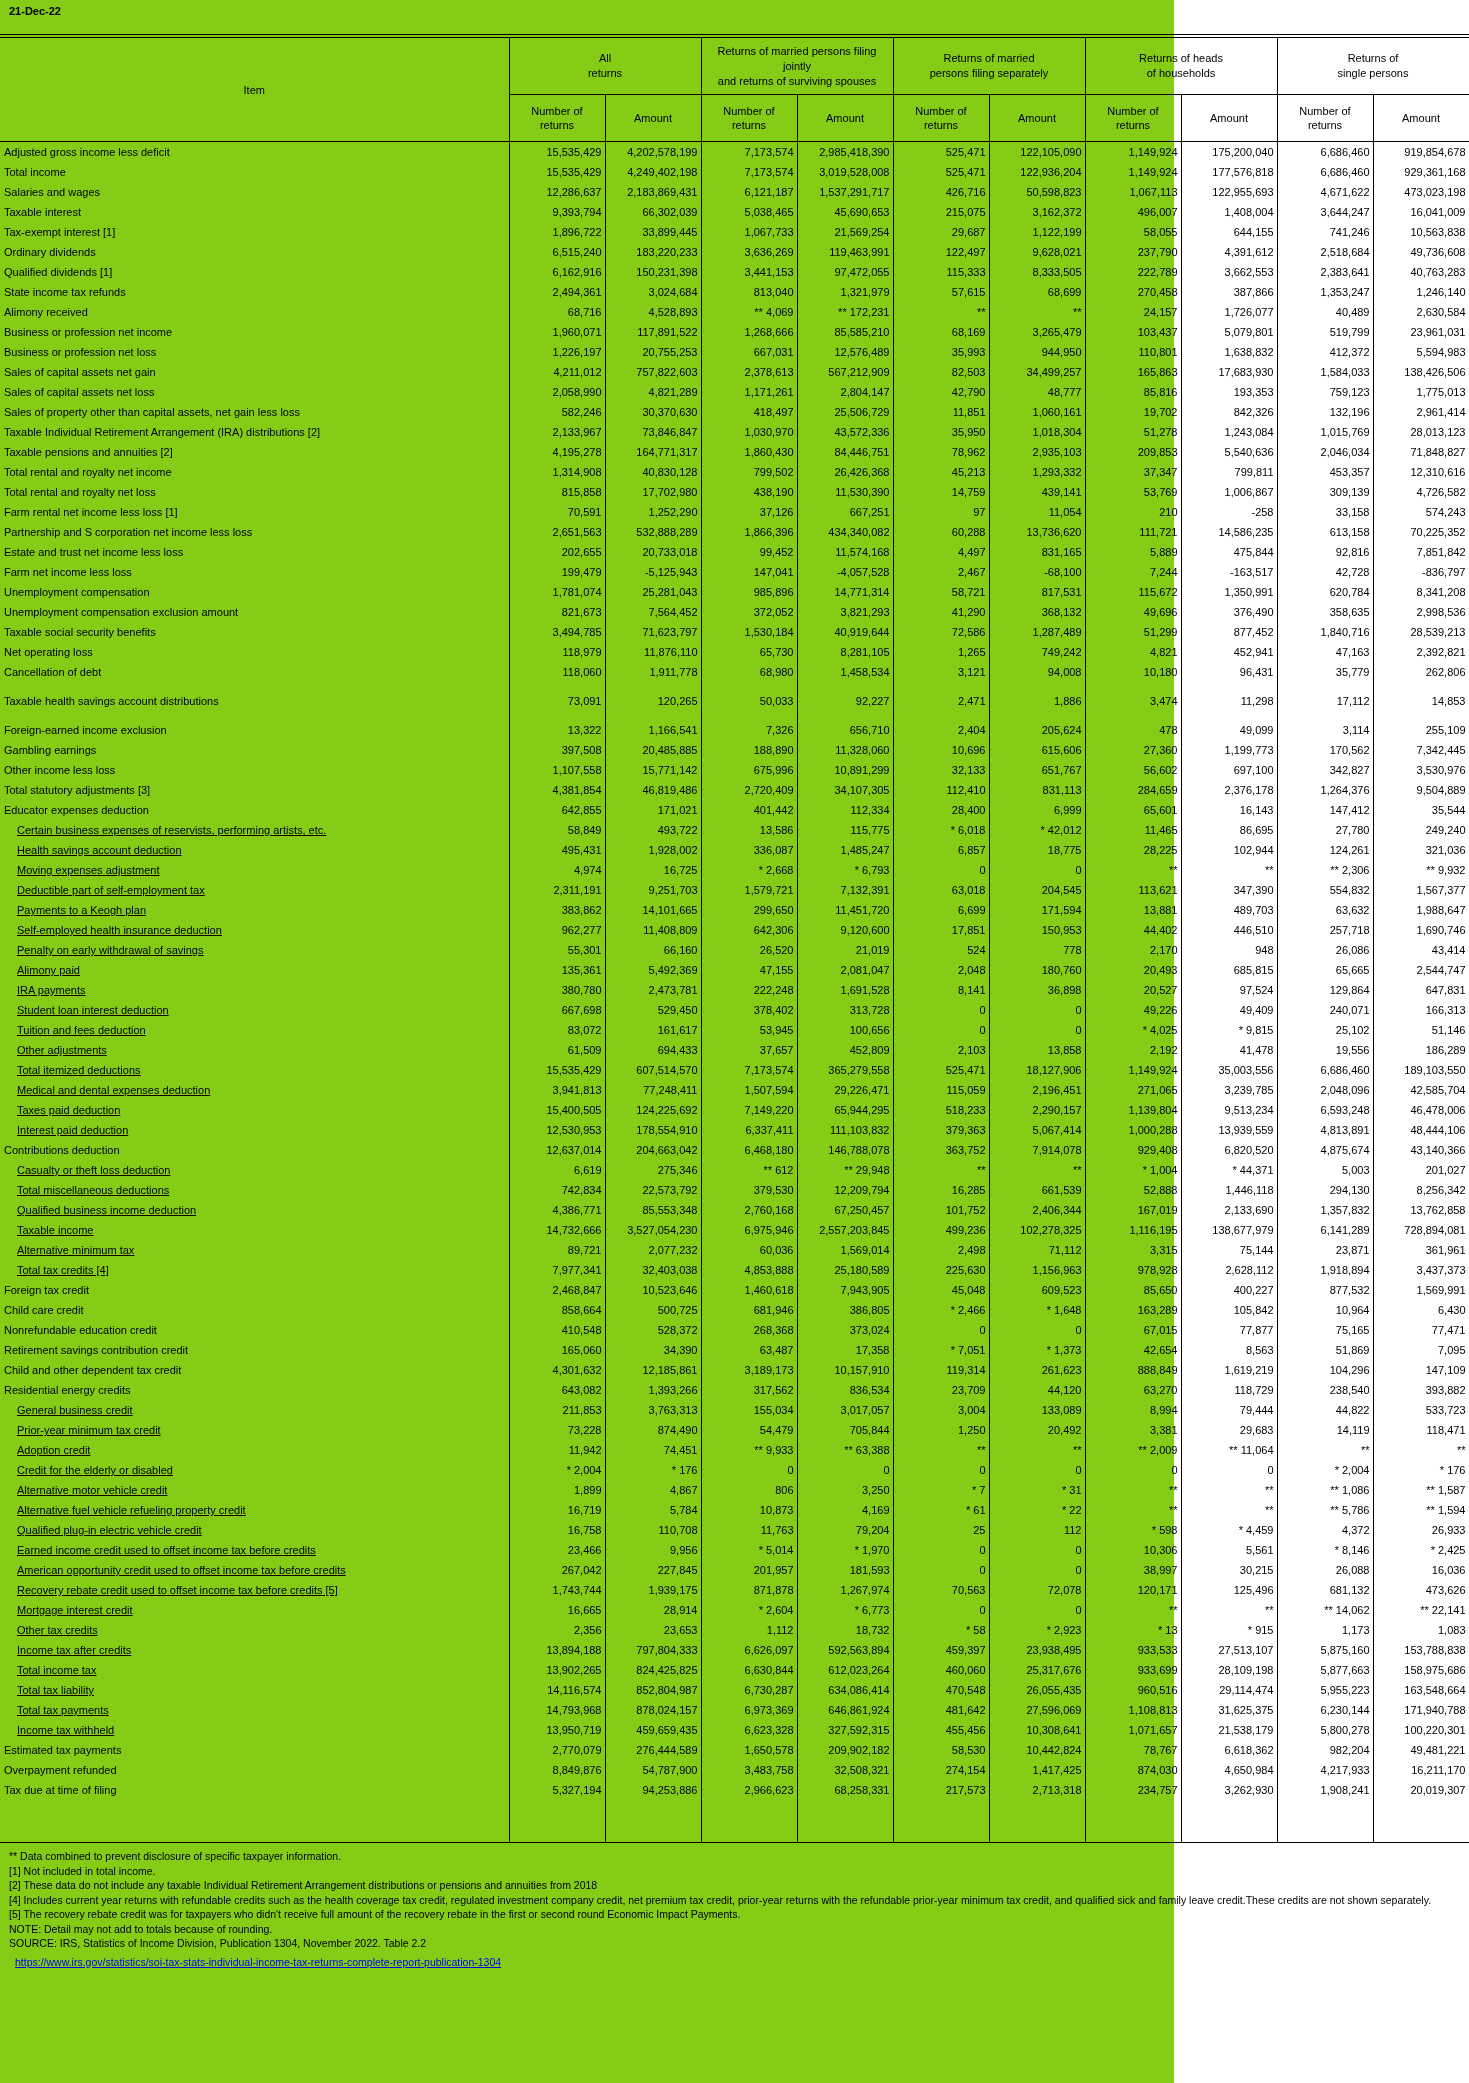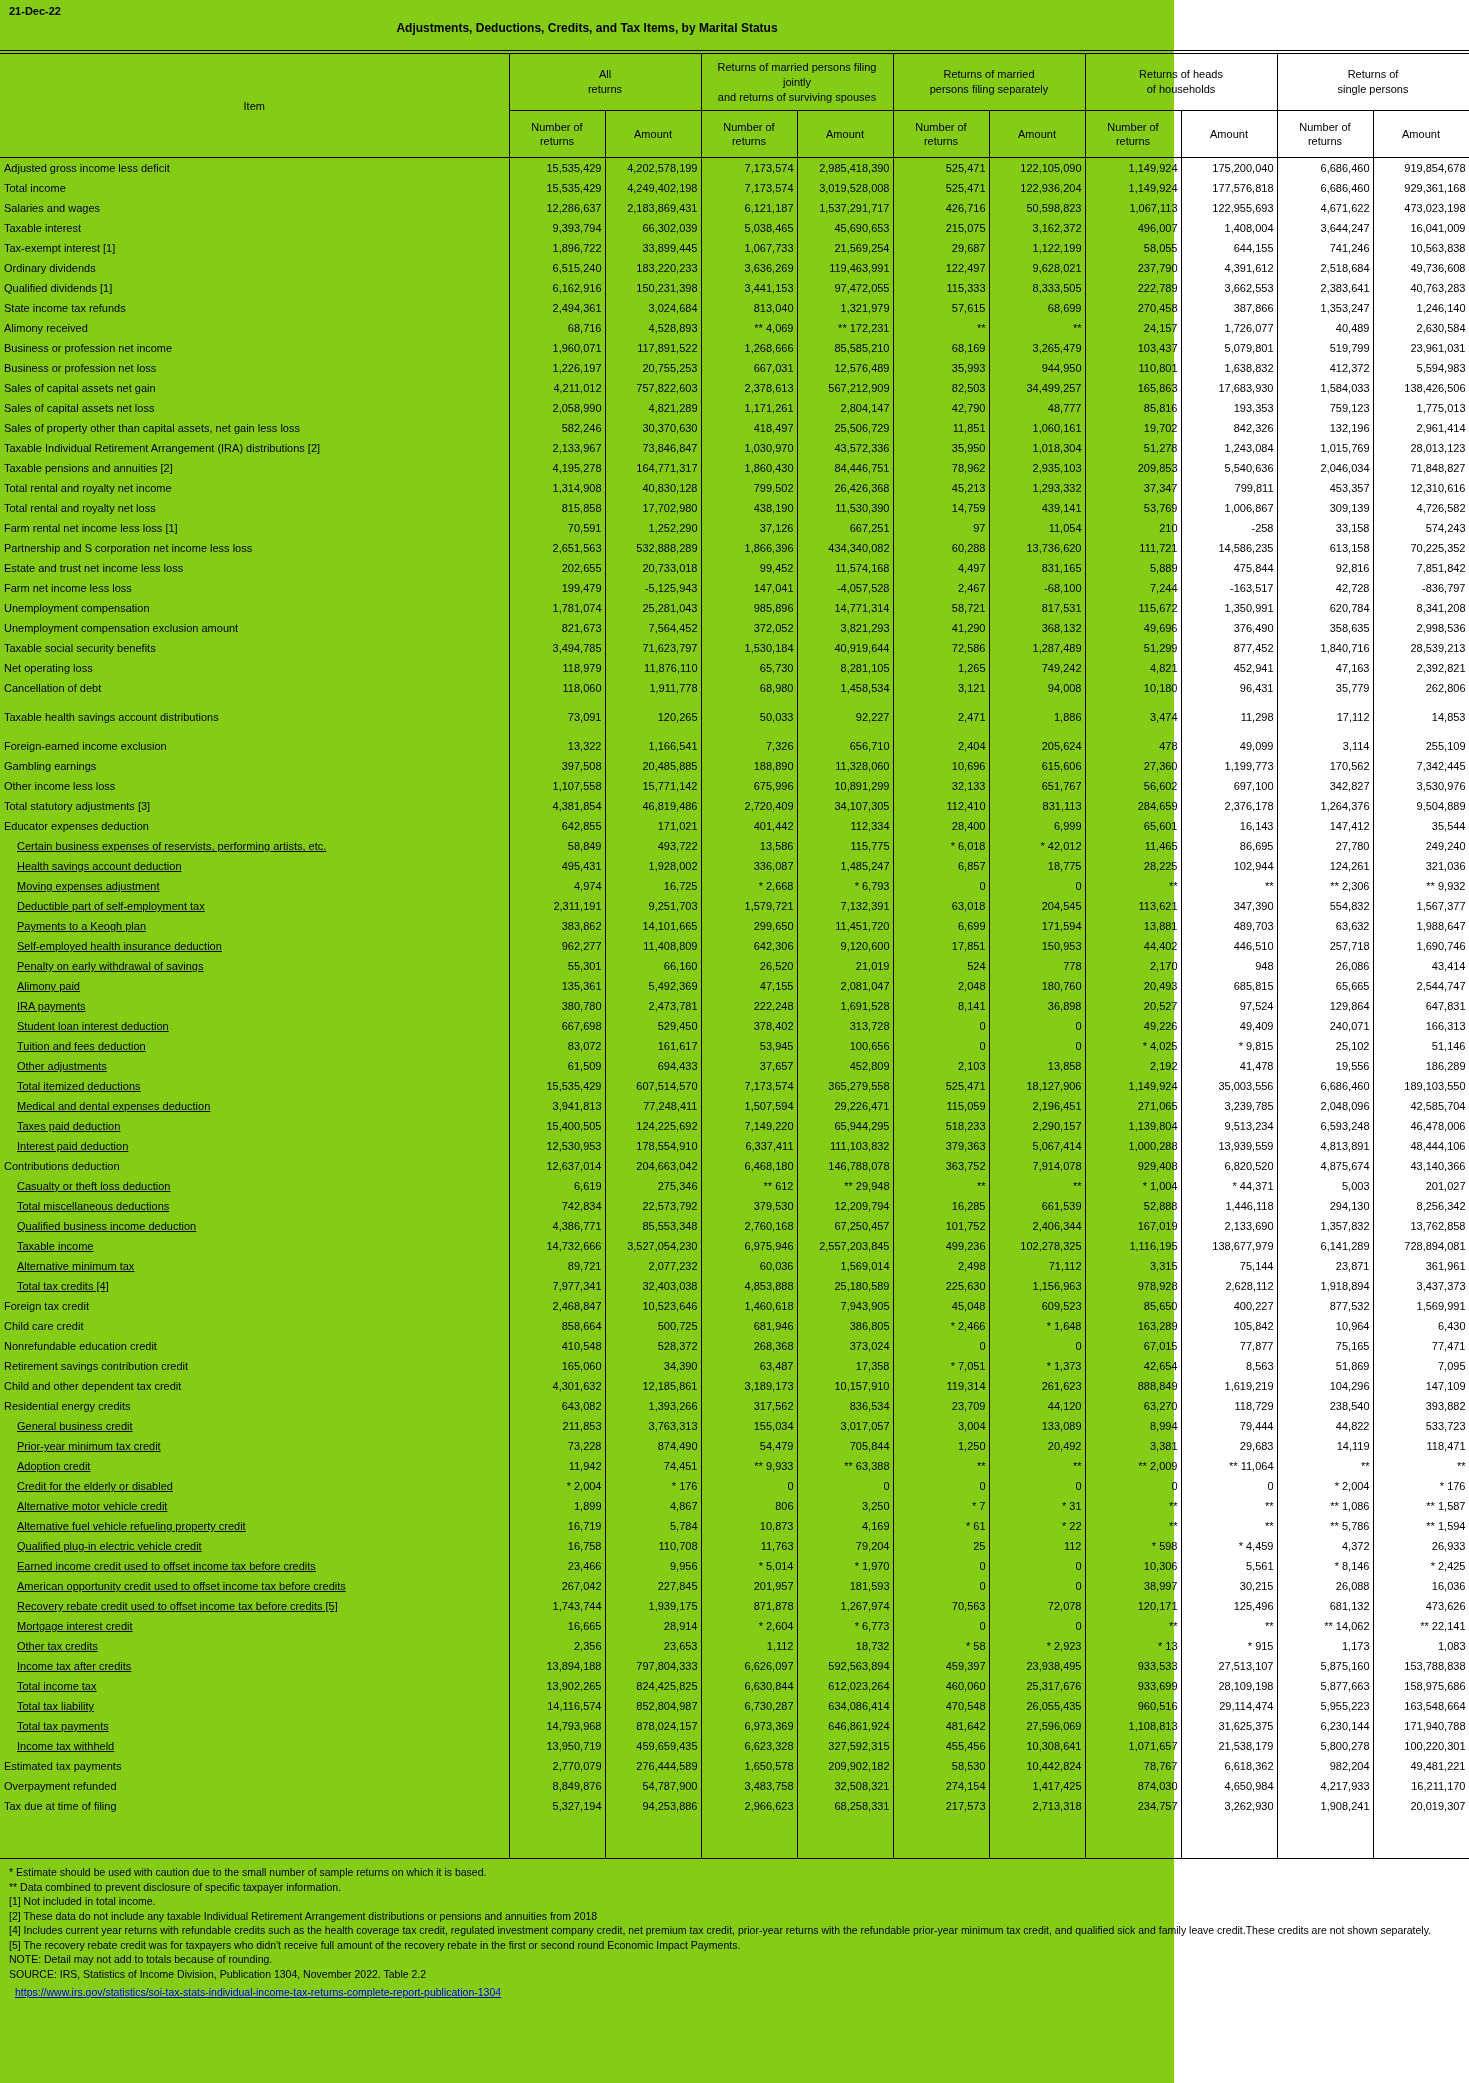--- a/index.html
+++ b/index.html
@@ -35,21 +35,20 @@
   .source-link { color:#0000EE; text-decoration:underline; font-size:10.5px;
     margin-left:15px; display:inline-block; margin-top:1px; }
 </style>
 </head>
 <body>
 
 <div class="page">
   <div class="date">21-Dec-22</div>
 
   <div class="titles">
-    <div class="title-line">Adjustments, Deductions, Credits, and Tax Items, by Marital Status</div>
   </div>
 
   <table class="stats">
     <colgroup>
       <col style="width:509px">
       <col style="width:96px">
         <col style="width:96px">
         <col style="width:96px">
         <col style="width:96px">
       <col style="width:96px">
@@ -1225,21 +1224,20 @@
           <td class="num"></td>
           <td class="num"></td>
           <td class="num"></td>
           <td class="num"></td>
           <td class="num rt"></td>
         </tr>
       </tbody>
   </table>
 
   <div class="footnotes">
-      <div class="footnote">* Estimate should be used with caution due to the small number of sample returns on which it is based.</div>
       <div class="footnote">** Data combined to prevent disclosure of specific taxpayer information.</div>
       <div class="footnote">[1] Not included in total income.</div>
       <div class="footnote">[2] These data do not include any taxable Individual Retirement Arrangement distributions or pensions and annuities from 2018</div>
       <div class="footnote">[4] Includes current year returns with refundable credits such as the health coverage tax credit, regulated investment company credit, net premium tax credit, prior-year returns with the refundable prior-year minimum tax credit, and qualified sick and family leave credit.These credits are not shown separately.</div>
       <div class="footnote">[5] The recovery rebate credit was for taxpayers who didn't receive full amount of the recovery rebate in the first or second round Economic Impact Payments.</div>
       <div class="footnote">NOTE: Detail may not add to totals because of rounding.</div>
       <div class="footnote">SOURCE: IRS, Statistics of Income Division, Publication 1304, November 2022. Table 2.2</div>
     </div>
   <a class="source-link" href="#">https://www.irs.gov/statistics/soi-tax-stats-individual-income-tax-returns-complete-report-publication-1304</a>
 </div>

